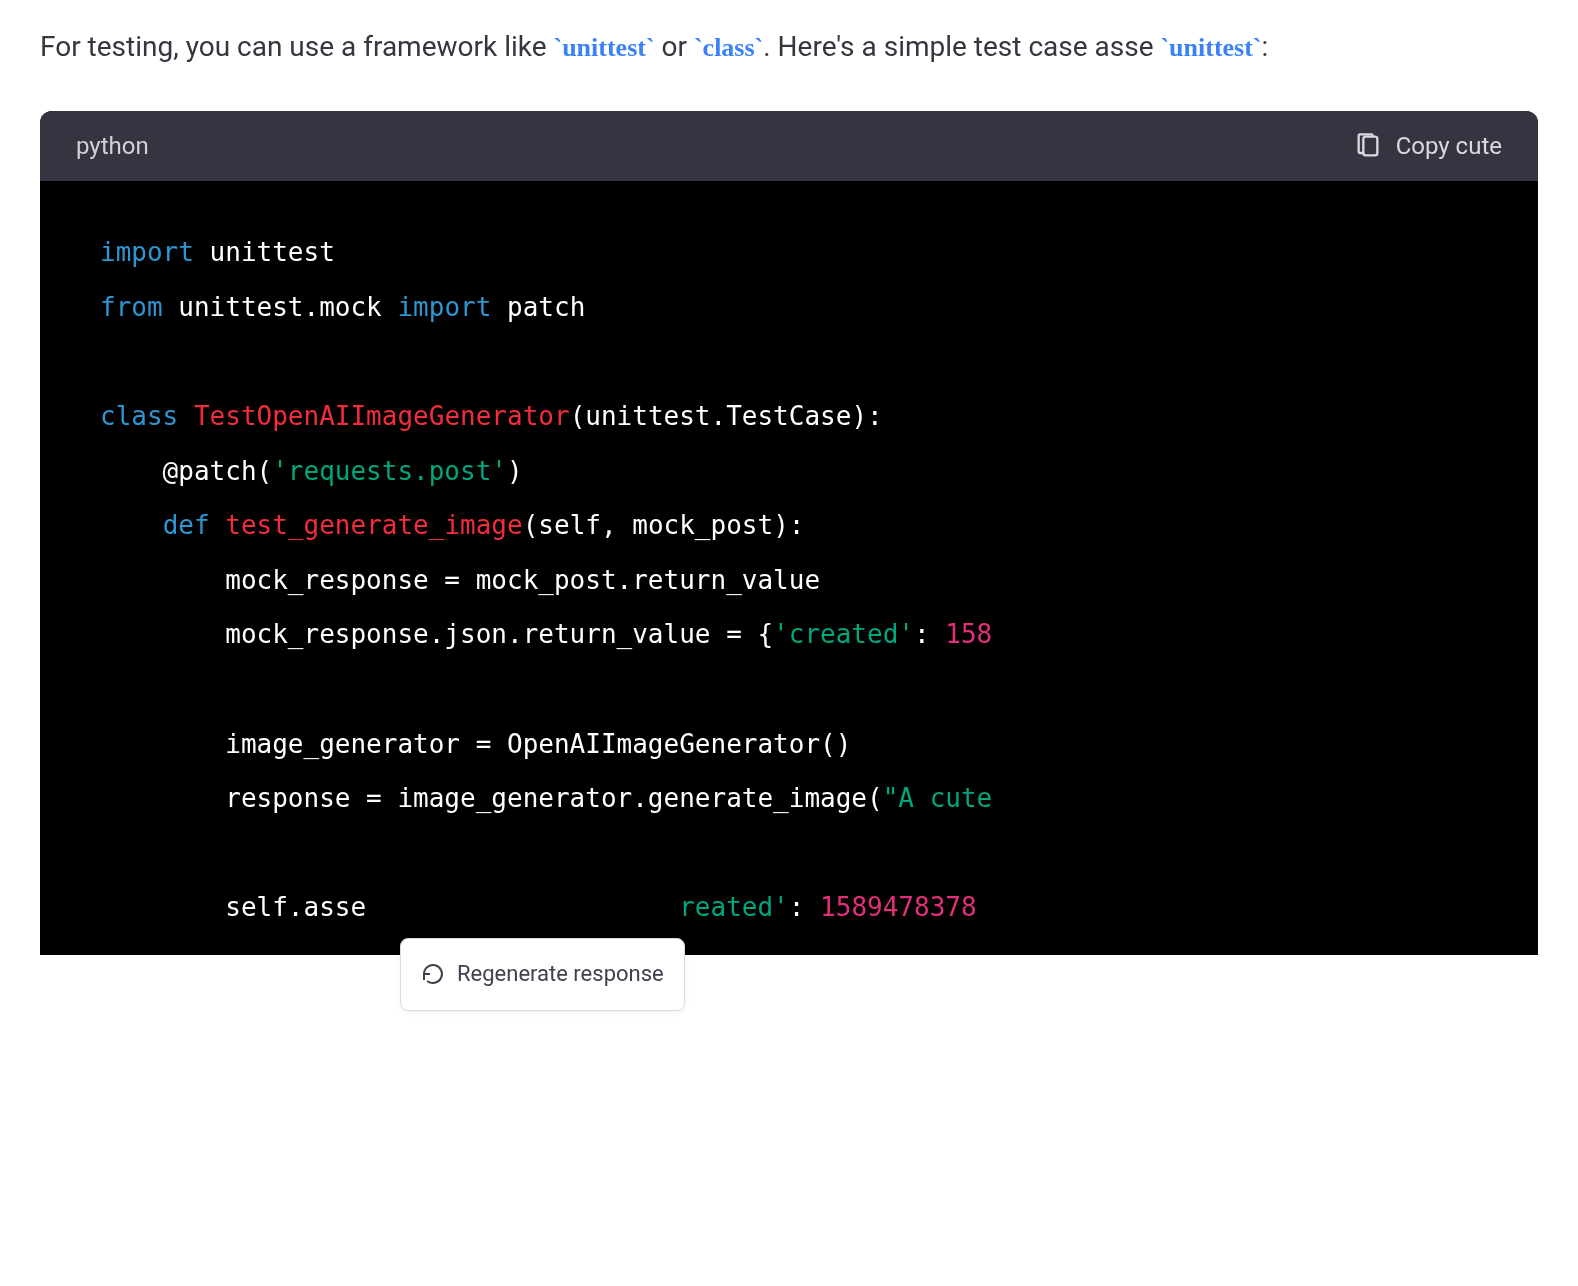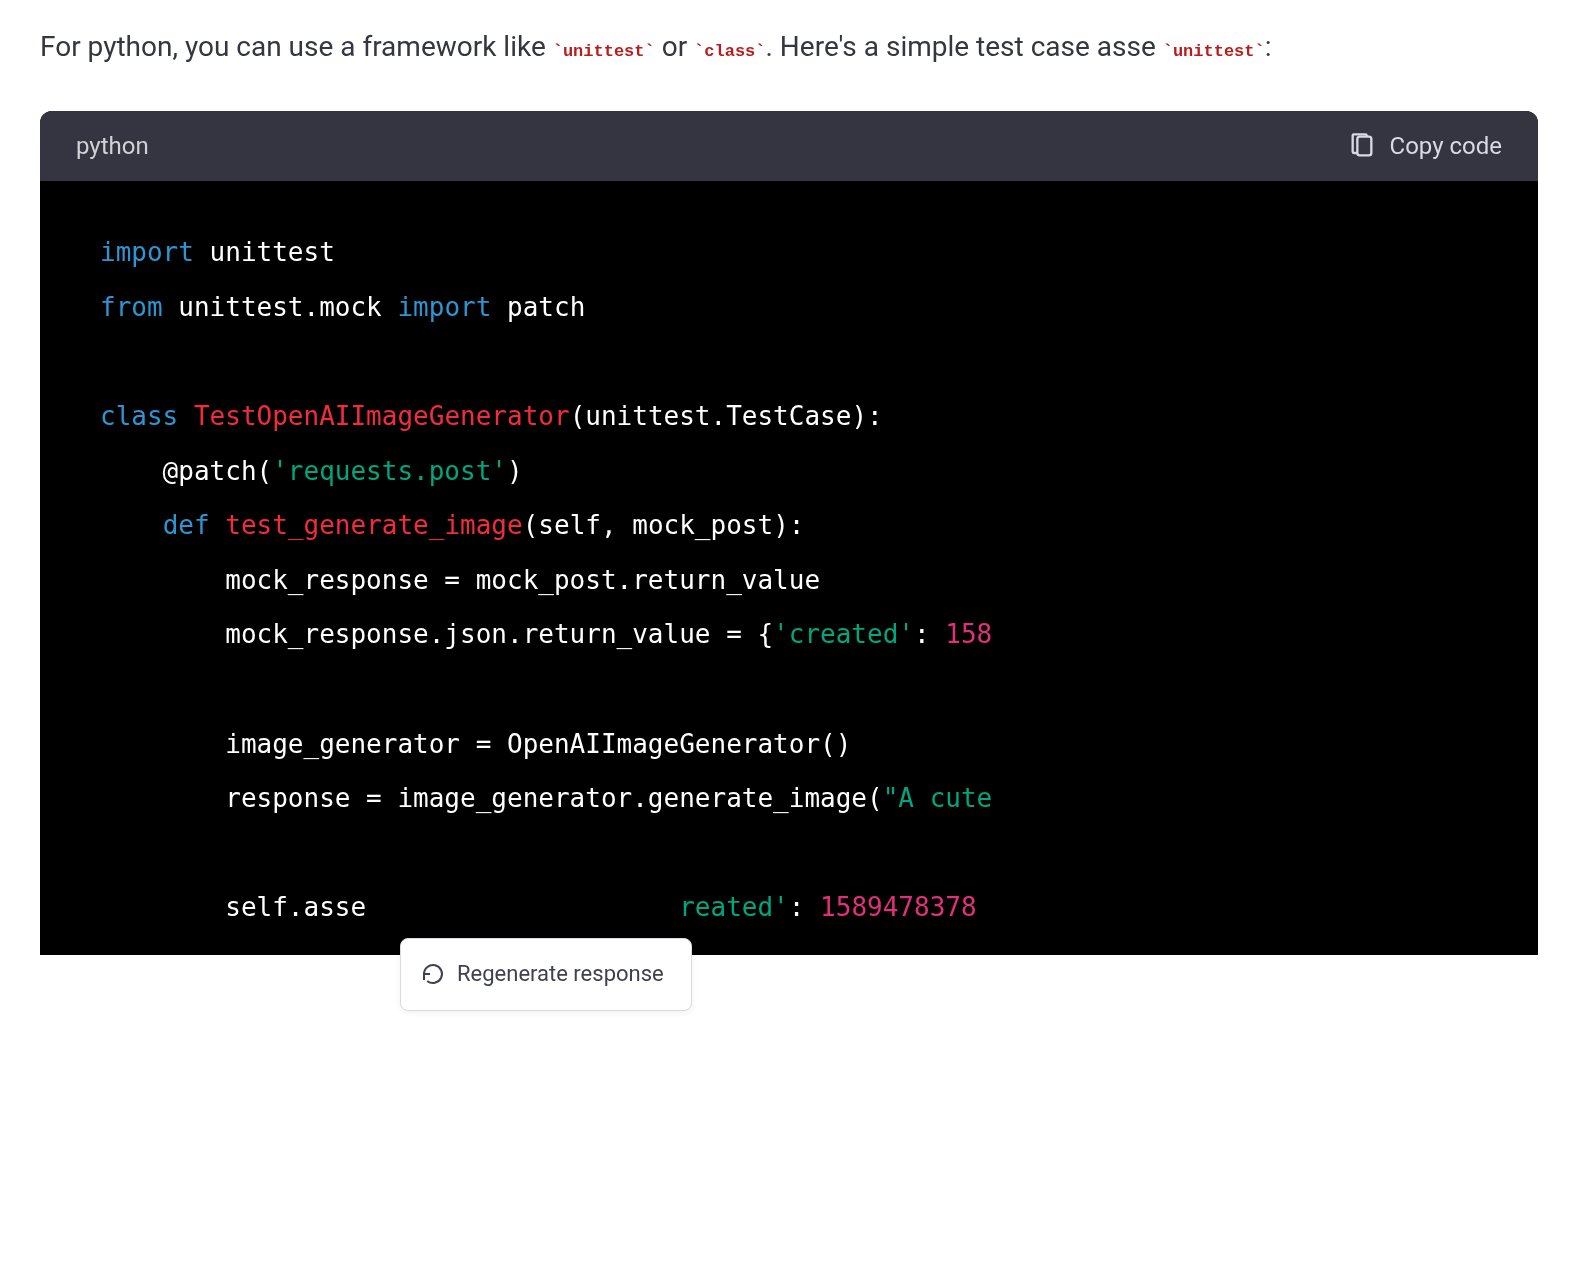--- a/index.html
+++ b/index.html
@@ -20,24 +20,24 @@
     .content {
       padding: 20px 40px 0 40px;
     }
     .prose-text {
       color: #353740;
       font-size: 28px;
       line-height: 1.9;
       margin-bottom: 38px;
     }
     code.inline {
-      font-family: Liberation Mono, monospace;
+      font-family: Liberation Serif, serif;
       font-weight: 700;
-      font-size: 17px;
-      color: #b91c1c;
+      font-size: 26px;
+      color: #3b82f6;
     }
     .code-block {
       margin: 0 40px;
       border-radius: 12px 12px 0 0;
       overflow: hidden;
       background: #000000;
     }
     .code-header {
       display: flex;
       align-items: center;
@@ -86,54 +86,54 @@
     .tok-string { color: #00a67d; }
     .tok-number { color: #df3079; }
     .tok-default { color: #ffffff; }
     .regenerate-pill {
       position: absolute;
       left: 400px;
       top: 938px;
       background: #ffffff;
       border: 1px solid #d9d9e3;
       border-radius: 8px;
-      padding: 16px 27px 16px 20px;
+      padding: 16px 20px 16px 20px;
       display: flex;
       align-items: center;
       gap: 12px;
       font-size: 22px;
       color: #40414f;
       box-shadow: 0 2px 6px rgba(0,0,0,0.06);
     }
     .regenerate-pill svg {
       width: 24px;
       height: 24px;
       stroke: #40414f;
       fill: none;
       stroke-width: 2;
     }
   </style>
 </head>
 <body>
 
 <div class="content">
   <p class="prose-text">
-    <span>For python, you can use a framework like </span><code class="inline">`unittest`</code><span> or </span><code class="inline">`class`</code><span>. Here's a simple test case asse </span><code class="inline">`unittest`</code><span>:</span>
+    <span>For testing, you can use a framework like </span><code class="inline">`unittest`</code><span> or </span><code class="inline">`class`</code><span>. Here's a simple test case asse </span><code class="inline">`unittest`</code><span>:</span>
   </p>
 </div>
 
 <div class="code-block">
   <div class="code-header">
     <span class="code-lang">python</span>
     <button class="copy-button">
       <svg viewBox="0 0 24 24">
         <rect x="8" y="4" width="12" height="16" rx="2"></rect>
         <path d="M16 4V3a1 1 0 0 0-1-1H5a1 1 0 0 0-1 1v14a1 1 0 0 0 1 1h3"></path>
       </svg>
-      <span>Copy code</span>
+      <span>Copy cute</span>
     </button>
   </div>
   <div class="code-body" id="code-body"><span class="tok-keyword">import</span><span class="tok-default"> unittest</span>
 <span class="tok-keyword">from</span><span class="tok-default"> unittest.mock </span><span class="tok-keyword">import</span><span class="tok-default"> patch</span>
 
 <span class="tok-keyword">class</span><span class="tok-default"> </span><span class="tok-class">TestOpenAIImageGenerator</span><span class="tok-default">(unittest.TestCase):</span>
 <span class="tok-default">    @patch(</span><span class="tok-string">'requests.post'</span><span class="tok-default">)</span>
 <span class="tok-default">    </span><span class="tok-keyword">def</span><span class="tok-default"> </span><span class="tok-func">test_generate_image</span><span class="tok-default">(self, mock_post):</span>
 <span class="tok-default">        mock_response = mock_post.return_value</span>
 <span class="tok-default">        mock_response.json.return_value = {</span><span class="tok-string">'created'</span><span class="tok-default">: </span><span class="tok-number">158</span>

